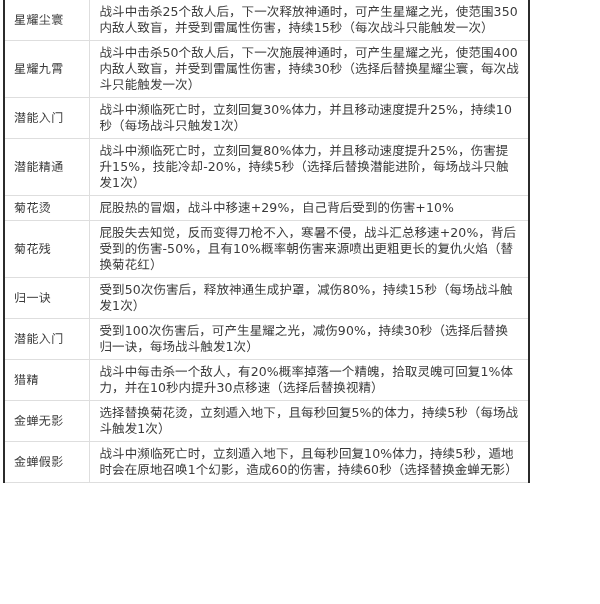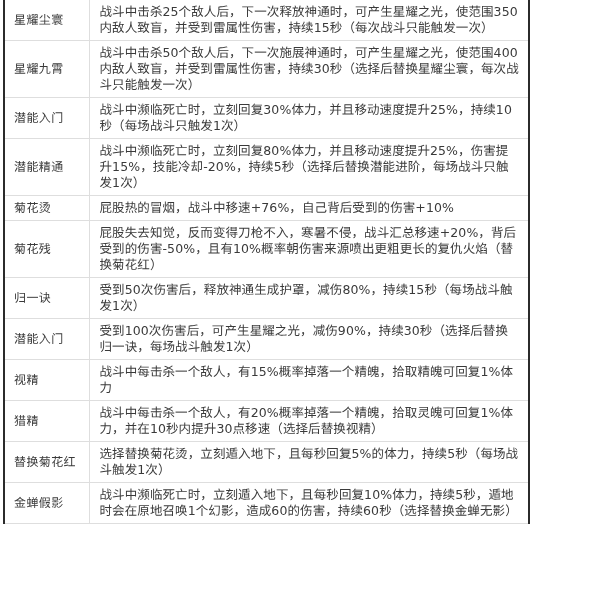--- a/index.html
+++ b/index.html
@@ -89,44 +89,40 @@
       <tr>
         <td class="cell-name">潜能入门</td>
         <td class="cell-desc">战斗中濒临死亡时，立刻回复30%体力，并且移动速度提升25%，持续10秒（每场战斗只触发1次）</td>
       </tr>
       <tr>
         <td class="cell-name">潜能精通</td>
         <td class="cell-desc">战斗中濒临死亡时，立刻回复80%体力，并且移动速度提升25%，伤害提升15%，技能冷却-20%，持续5秒（选择后替换潜能进阶，每场战斗只触发1次）</td>
       </tr>
       <tr>
         <td class="cell-name">菊花烫</td>
-        <td class="cell-desc">屁股热的冒烟，战斗中移速+76%，自己背后受到的伤害+10%</td>
+        <td class="cell-desc">屁股热的冒烟，战斗中移速+29%，自己背后受到的伤害+10%</td>
       </tr>
       <tr>
         <td class="cell-name">菊花残</td>
         <td class="cell-desc">屁股失去知觉，反而变得刀枪不入，寒暑不侵，战斗汇总移速+20%，背后受到的伤害-50%，且有10%概率朝伤害来源喷出更粗更长的复仇火焰（替换菊花红）</td>
       </tr>
       <tr>
         <td class="cell-name">归一诀</td>
         <td class="cell-desc">受到50次伤害后，释放神通生成护罩，减伤80%，持续15秒（每场战斗触发1次）</td>
       </tr>
       <tr>
         <td class="cell-name">潜能入门</td>
         <td class="cell-desc">受到100次伤害后，可产生星耀之光，减伤90%，持续30秒（选择后替换归一诀，每场战斗触发1次）</td>
       </tr>
       <tr>
-        <td class="cell-name">视精</td>
-        <td class="cell-desc">战斗中每击杀一个敌人，有15%概率掉落一个精魄，拾取精魄可回复1%体力</td>
-      </tr>
-      <tr>
         <td class="cell-name">猎精</td>
         <td class="cell-desc">战斗中每击杀一个敌人，有20%概率掉落一个精魄，拾取灵魄可回复1%体力，并在10秒内提升30点移速（选择后替换视精）</td>
       </tr>
       <tr>
-        <td class="cell-name">替换菊花红</td>
+        <td class="cell-name">金蝉无影</td>
         <td class="cell-desc">选择替换菊花烫，立刻遁入地下，且每秒回复5%的体力，持续5秒（每场战斗触发1次）</td>
       </tr>
       <tr>
         <td class="cell-name">金蝉假影</td>
         <td class="cell-desc">战斗中濒临死亡时，立刻遁入地下，且每秒回复10%体力，持续5秒，遁地时会在原地召唤1个幻影，造成60的伤害，持续60秒（选择替换金蝉无影）</td>
       </tr>
     </tbody>
 </table>
 
 </body></html>

